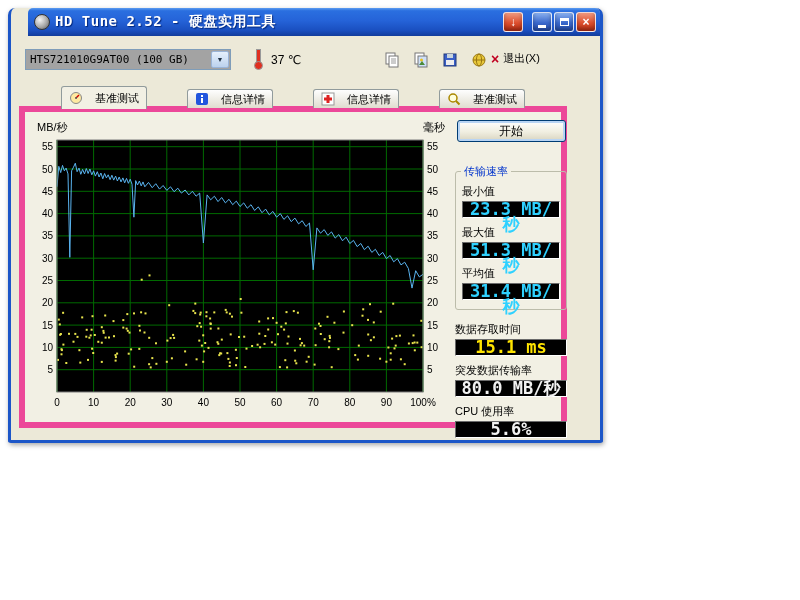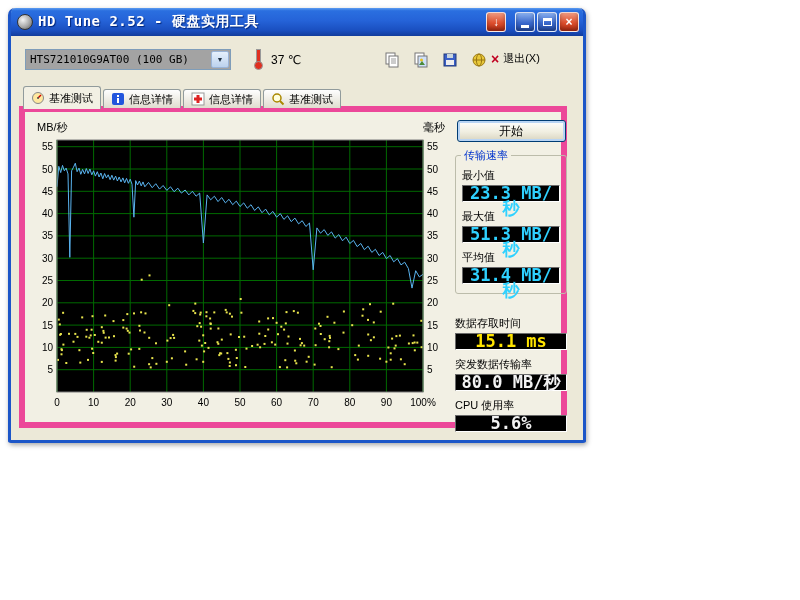--- a/index.html
+++ b/index.html
@@ -4,21 +4,21 @@
 <style>
   html,body{margin:0;padding:0}
   body{
     width:800px;height:600px;background:#ffffff;position:relative;overflow:hidden;
     font-family:"Liberation Sans","DejaVu Sans",sans-serif;font-size:11px;color:#000;
   }
   
   .window{
     position:absolute;left:8px;top:8px;width:572px;height:432px;
     border:3px solid #1c56c8;border-top:none;border-radius:7px 7px 3px 3px;
-    background:#ECE9D8;box-shadow:1px 2px 5px rgba(0,0,0,.35);
+    background:#ECE9D8;box-shadow:1px 2px 5px rgba(0,0,0,.35);padding-left:17px;
   }
   .titlebar{
     height:28px;display:flex;align-items:center;padding:0 4px;color:#fff;
     border-radius:5px 5px 0 0;
     background:linear-gradient(180deg,#5c9cf0 0%,#2a6fe0 10%,#2563d8 45%,#1a4fc0 80%,#123c9c 100%);
   }
   .app-icon{
     width:16px;height:16px;margin:0 5px 0 2px;border-radius:50%;
     background:radial-gradient(circle at 35% 35%,#f4f4f4,#a8a8a8 55%,#555);
     border:1px solid #333;box-sizing:border-box;flex:0 0 auto;
@@ -55,43 +55,43 @@
   .thermo .stem{position:absolute;left:2px;top:0;width:3px;height:14px;background:#e03020;border:1px solid #999;border-bottom:none}
   .thermo .bulb{position:absolute;left:0;bottom:0;width:7px;height:7px;background:#e03020;border:1px solid #999;border-radius:50%}
   .temp{position:absolute;left:260px;top:17px;font-size:12px}
   .iconbar{position:absolute;left:368px;top:12px;display:flex;gap:3px}
   .tool{width:22px;height:20px;border:1px solid transparent;background:transparent;padding:1px;display:flex;align-items:center;justify-content:center;cursor:default}
   .exit{position:absolute;left:480px;top:15px;display:flex;align-items:center;gap:4px;cursor:default}
   .exit-x{color:#c00020;font-weight:bold;font-size:14px;line-height:1}
   
   .tabs{position:absolute;left:12px;top:48px;display:flex;align-items:flex-end;height:23px;z-index:2}
   .tab{
-    display:flex;align-items:center;gap:4px;padding:0 7px;height:18px;margin-right:2px;
+    display:flex;align-items:center;gap:12px;padding:0 7px;height:18px;margin-right:2px;
     border:1px solid #919b9c;border-bottom:none;border-radius:3px 3px 0 0;
-    background:linear-gradient(#fefefe,#e0ddcf);position:relative;top:1px;white-space:nowrap;
+    background:linear-gradient(#fefefe,#e0ddcf);position:relative;top:1px;white-space:nowrap;margin-left:38px;
   }
   .tab.active{height:22px;background:#F2F0E4;top:2px;z-index:3}
   
   .panel{
     position:absolute;left:8px;top:70px;width:548px;height:322px;
     background:#F2F0E4;border:6px solid #ec4899;box-sizing:border-box;z-index:1;
   }
   .axis-left{position:absolute;left:12px;top:8px}
   .axis-right{position:absolute;left:398px;top:8px}
   .chart-svg{position:absolute;left:4px;top:20px}
   .chart-svg text{font-family:"Liberation Sans","DejaVu Sans",sans-serif}
   
   .side{position:absolute;left:430px;top:8px;width:112px}
   .start-btn{
-    display:block;margin:0 auto 13px;width:109px;height:22px;
+    display:block;margin:0 auto 29px;width:109px;height:22px;
     border:1px solid #003C74;border-radius:3px;
     background:linear-gradient(#ffffff,#f0eee0 55%,#d8d4c0);
     box-shadow:inset 0 0 0 2px #b8d4f4;font-size:12px;font-family:inherit;cursor:default;text-align:center;
   }
-  .group{position:relative;border:1px solid #bcbcaa;border-radius:3px;padding:10px 6px 2px;margin-bottom:22px}
+  .group{position:relative;border:1px solid #bcbcaa;border-radius:3px;padding:10px 6px 2px;margin-bottom:12px}
   .group-title{position:absolute;top:-8px;left:5px;background:#F2F0E4;padding:0 3px;color:#0033cc}
   .fld-label{margin:2px 0;color:#000}
   .fld-value{
     height:15px;line-height:15px;background:#000;text-align:center;margin-bottom:7px;
     border:1px solid;border-color:#6a6a6a #ffffff #ffffff #6a6a6a;
     font-family:"DejaVu Sans Mono","Liberation Mono",monospace;font-weight:bold;font-size:17px;
   }
   .cyan{color:#2fd1ff}.yellow{color:#ffe400}.white{color:#f2f2f2}
 </style>
 </head>

